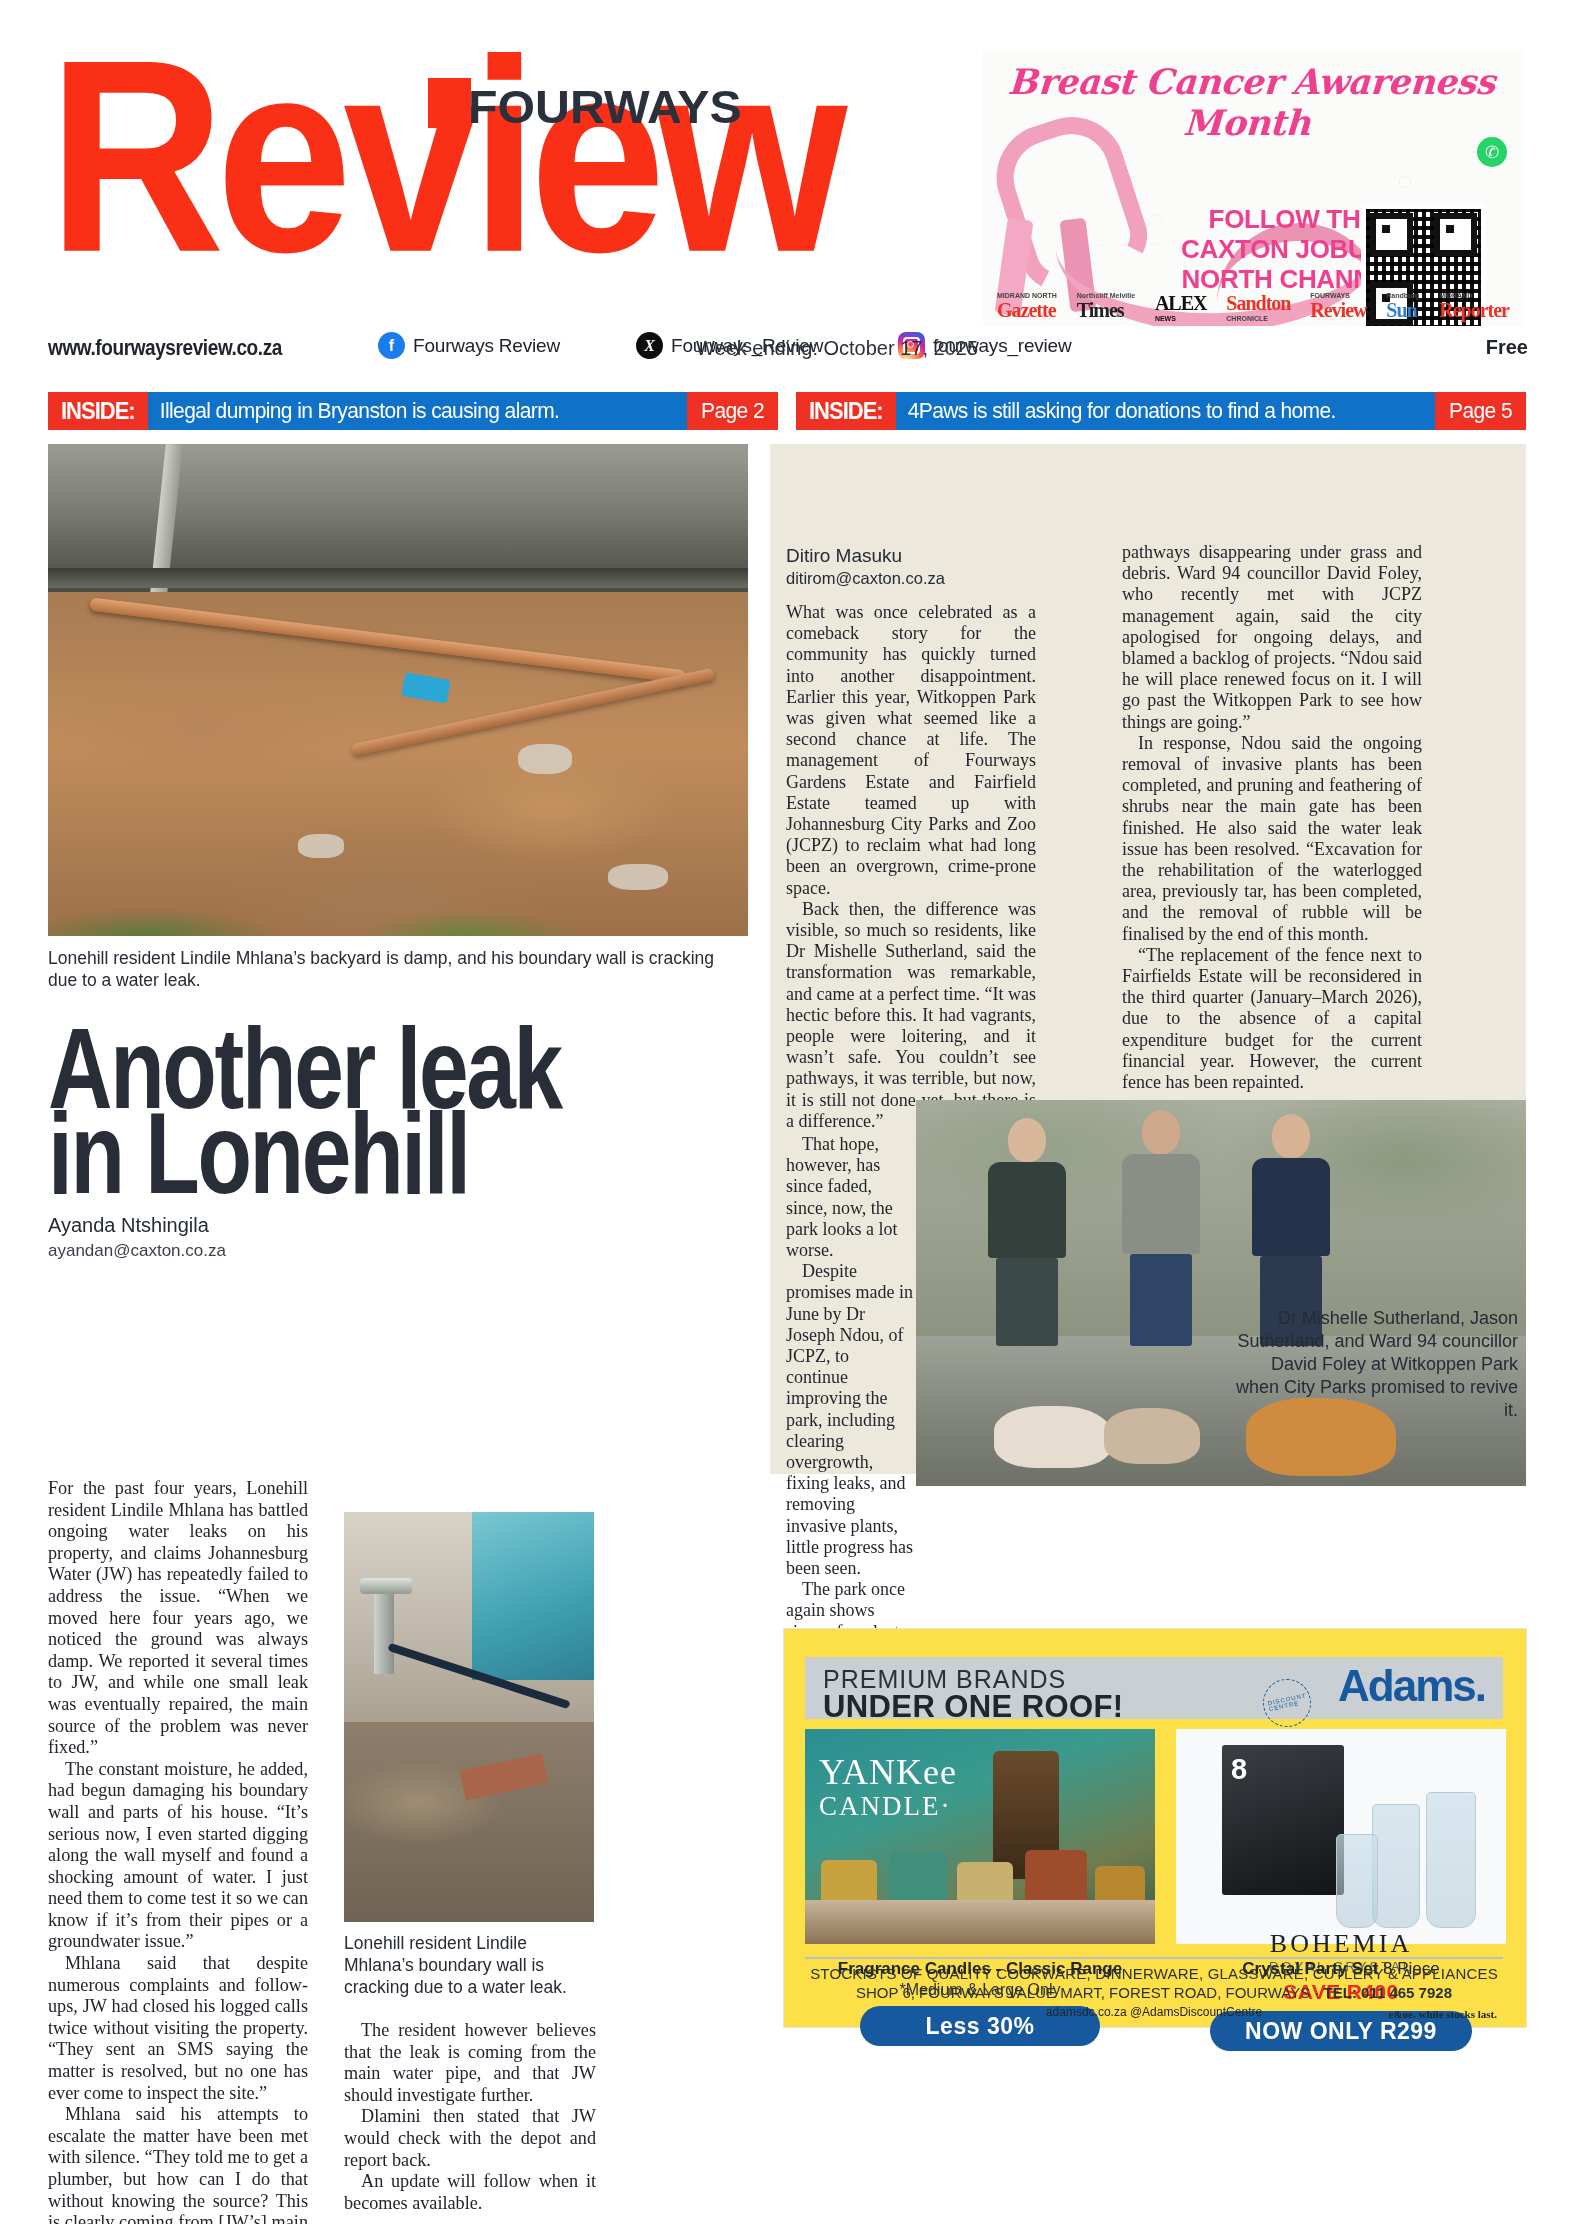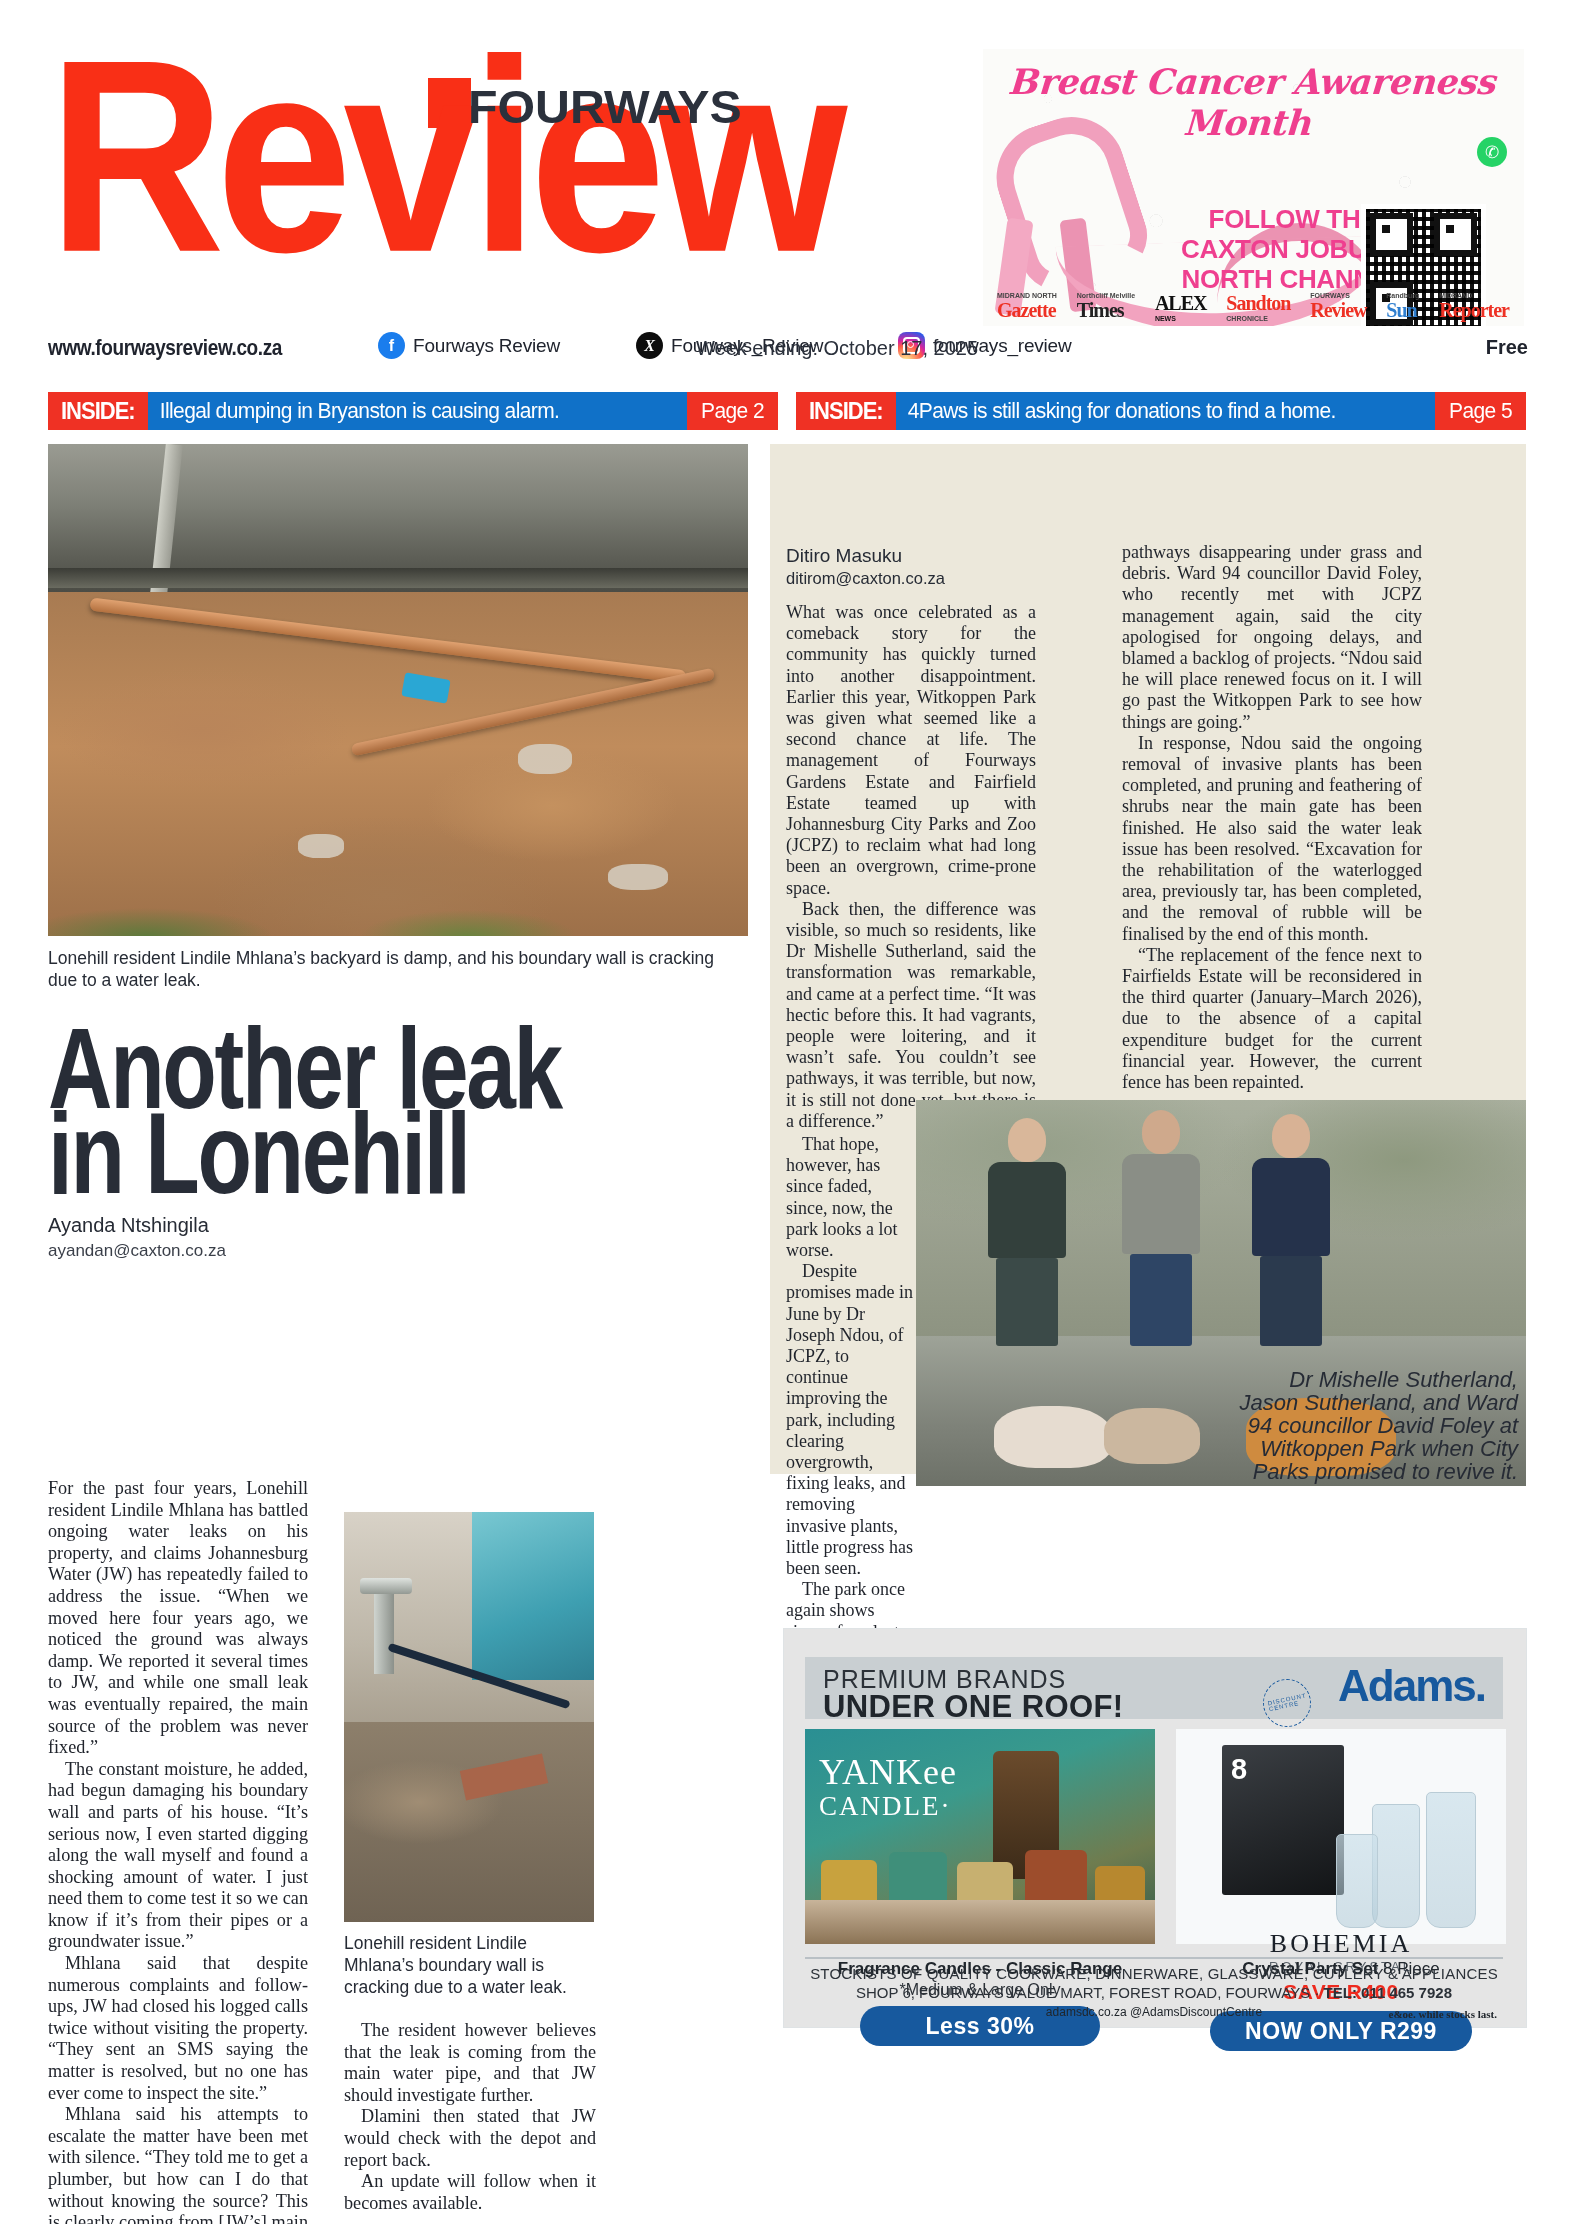--- a/index.html
+++ b/index.html
@@ -223,26 +223,26 @@
      background:linear-gradient(180deg,#9ea398,#7e8279 60%,#6d7168);}
   .wp-grass{position:absolute;left:0;top:0;width:610px;height:240px;
      background:radial-gradient(ellipse 300px 120px at 20% 20%,#96a08a,transparent 70%),
                 radial-gradient(ellipse 260px 110px at 80% 25%,#8e997f,transparent 72%),
                 linear-gradient(180deg,#aab09f,#8d9381);}
   .pers{position:absolute;bottom:140px;}
   .p-head{width:38px;height:44px;border-radius:50% 50% 45% 45%;margin:0 auto;}
   .p-body{width:78px;border-radius:12px 12px 4px 4px;}
   .p-legs{width:62px;margin:0 auto;border-radius:3px;}
   .dog{position:absolute;border-radius:40% 45% 35% 35%;}
-  .wit-cap{position:absolute;left:1228px;top:1368px;width:290px;text-align:right;
-     font-size:22px;line-height:23px;color:#262b35;font-style:italic;}
+  .wit-cap{position:absolute;left:1228px;top:1307px;width:290px;text-align:right;
+     font-size:18px;line-height:23px;color:#262b35;}
 
   
   .adams{position:absolute;left:783px;top:1628px;width:744px;height:400px;
-     background:#e5e5e5;border:1px solid #dfe3e5;box-sizing:border-box;}
+     background:#fde047;border:1px solid #dfe3e5;box-sizing:border-box;}
   .ad-bar{position:absolute;left:21px;top:28px;width:698px;height:62px;background:#c9cfd2;}
   .ad-bar-t1{position:absolute;left:18px;top:8px;font-size:25px;letter-spacing:1px;color:#2b3138;}
   .ad-bar-t2{position:absolute;left:18px;top:32px;font-size:31px;font-weight:bold;
      letter-spacing:0.4px;color:#20262c;}
   .ad-logo{position:absolute;right:18px;top:4px;font-size:44px;font-weight:bold;
      color:#17599e;letter-spacing:-2px;}
   .ad-logo-sm{position:absolute;right:192px;top:22px;width:46px;height:46px;
      border-radius:50%;border:1.5px dashed #17599e;}
   .ad-logo-sm span{position:absolute;left:4px;top:16px;font-size:6px;color:#17599e;
      letter-spacing:1px;transform:rotate(-12deg);}

